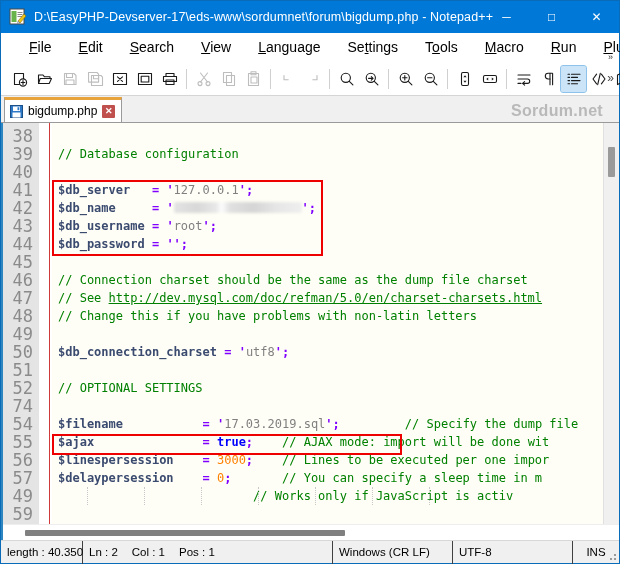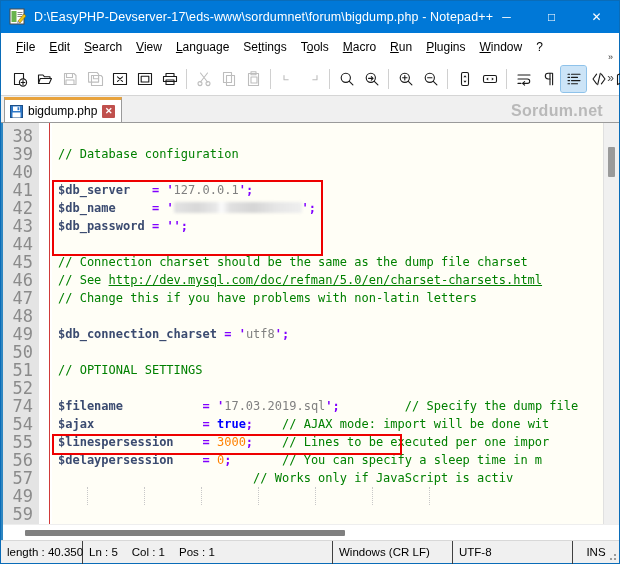--- a/index.html
+++ b/index.html
@@ -46,23 +46,24 @@
   
   .menubar {
     height: 29px; min-height: 29px;
     background: #ffffff;
     display: flex; align-items: center;
     padding-left: 8px;
     border-bottom: 1px solid #ffffff;
     position: relative;
   }
   .menu-item {
-    font-size: 12px; color: #000000;
+    font-size: 14px; color: #000000;
     padding: 4px 7px;
     white-space: nowrap;
+    margin-left: 13px;
   }
   .menu-item u { text-decoration: underline; }
   .menu-chevron {
     position: absolute; right: 6px; bottom: -1px;
     font-size: 9px; color: #333;
   }
 
   
   .toolbar {
     height: 34px; min-height: 34px;
@@ -548,20 +549,21 @@
           <div class="ln">60</div>
         </div>
       <div class="fold-margin"></div>
       <div class="code" id="code">
 
       <div class="ln">&nbsp;</div>
           <div class="ln"><span class="c-com">// Database configuration</span></div>
           <div class="ln">&nbsp;</div>
           <div class="ln"><span class="c-var">$db_server</span><span class="c-op">   = </span><span class="c-quo">'</span><span class="c-str">127.0.0.1</span><span class="c-quo">'</span><span class="c-punc">;</span></div>
           <div class="ln"><span class="c-var">$db_name</span><span class="c-op">     = </span><span class="c-quo">'</span><span class="redacted"></span><span class="c-quo">'</span><span class="c-punc">;</span></div>
+          <div class="ln"><span class="c-var">$db_username</span><span class="c-op"> = </span><span class="c-quo">'</span><span class="c-str">root</span><span class="c-quo">'</span><span class="c-punc">;</span></div>
           <div class="ln"><span class="c-var">$db_password</span><span class="c-op"> = </span><span class="c-quo">''</span><span class="c-punc">;</span></div>
           <div class="ln">&nbsp;</div>
           <div class="ln"><span class="c-com">// Connection charset should be the same as the dump file charset</span></div>
           <div class="ln"><span class="c-com">// See </span><span class="c-url">http://dev.mysql.com/doc/refman/5.0/en/charset-charsets.html</span></div>
           <div class="ln"><span class="c-com">// Change this if you have problems with non-latin letters</span></div>
           <div class="ln">&nbsp;</div>
           <div class="ln"><span class="c-var">$db_connection_charset</span><span class="c-op"> = </span><span class="c-quo">'</span><span class="c-str">utf8</span><span class="c-quo">'</span><span class="c-punc">;</span></div>
           <div class="ln">&nbsp;</div>
           <div class="ln"><span class="c-com">// OPTIONAL SETTINGS</span></div>
           <div class="ln">&nbsp;</div>
@@ -587,21 +589,21 @@
       </div>
     </div>
     <div class="hscroll">
       <div class="hthumb"></div>
     </div>
   </div>
 
   <div class="statusbar">
     <div class="sb-cell sb-len">length : 40.350</div>
     <div class="sb-cell sb-caret">
-      <span>Ln : 5</span>
+      <span>Ln : 2</span>
       <span>Col : 1</span>
       <span>Pos : 1</span>
     </div>
     <div class="sb-cell sb-eol">Windows (CR LF)</div>
     <div class="sb-cell sb-enc">UTF-8</div>
     <div class="sb-cell sb-ins">INS</div>
     <div class="sb-grip"></div>
   </div>
 
 </div>

